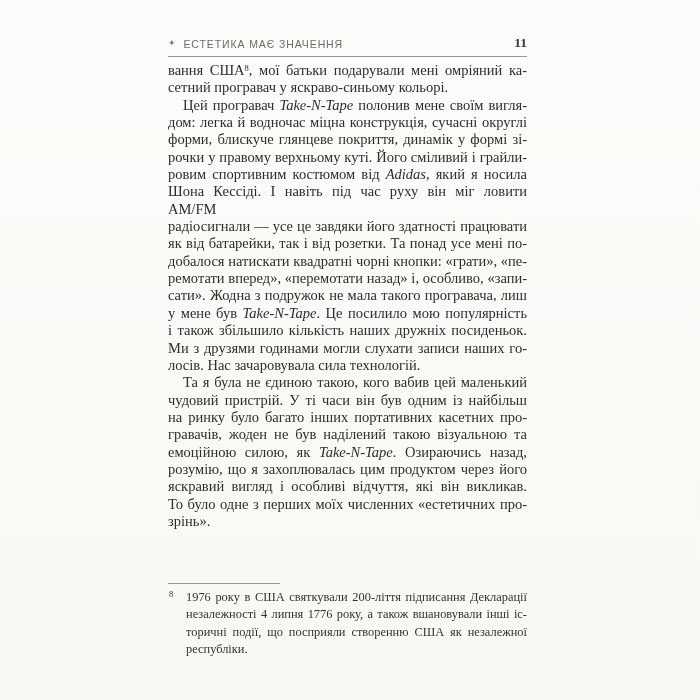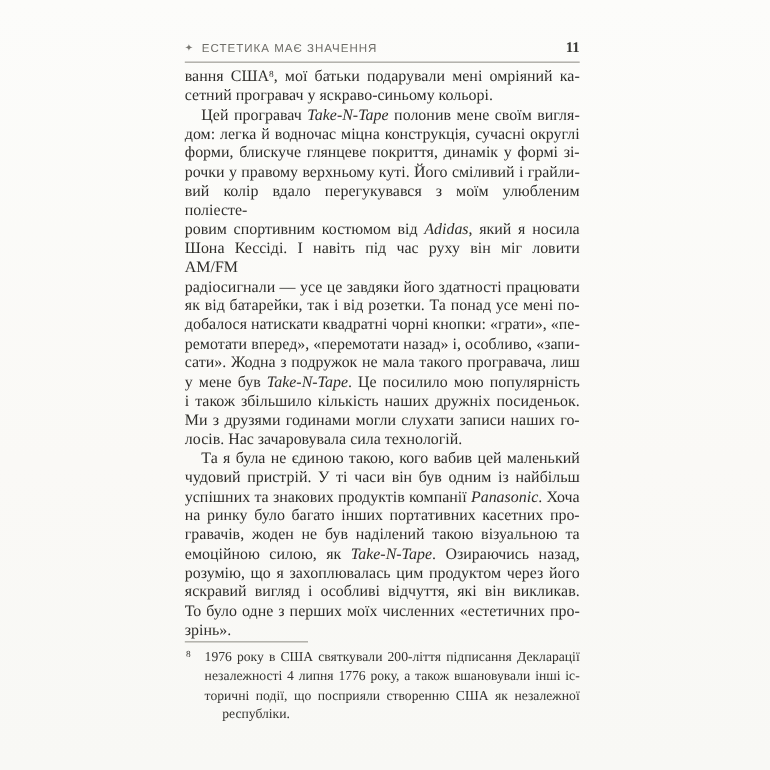--- a/index.html
+++ b/index.html
@@ -53,21 +53,21 @@
     font-size:12.4px;line-height:17.4px;color:#34332f;
   }
   .fn-sep{width:112px;border-top:1px solid #98968f;margin-bottom:5px;}
   .fn-body{position:relative;padding-left:18px;}
   .fn-marker{
     position:absolute;left:1px;top:-3px;font-size:8.5px;color:#34332f;
   }
   .fn-line{
     text-align:justify;text-align-last:justify;
   }
-  .fn-line.para-end{text-align-last:left;margin-left:16px;}
+  .fn-line.para-end{text-align-last:left;}
 </style>
 </head>
 <body>
 
 <div class="page">
 
   <div class="header">
     <div class="header-left">
       <span class="ornament">✦</span>
       <span>ЕСТЕТИКА МАЄ ЗНАЧЕННЯ</span>
@@ -75,35 +75,33 @@
     <div class="pagenum">11</div>
   </div>
 
   <div class="body-text">
       <div class="line">вання США<sup>8</sup>, мої батьки подарували мені омріяний ка-</div>
       <div class="line para-end">сетний програвач у яскраво-синьому кольорі.</div>
       <div class="line indent">Цей програвач <i>Take-N-Tape</i> полонив мене своїм вигля-</div>
       <div class="line">дом: легка й водночас міцна конструкція, сучасні округлі</div>
       <div class="line">форми, блискуче глянцеве покриття, динамік у формі зі-</div>
       <div class="line">рочки у правому верхньому куті. Його сміливий і грайли-</div>
-      <div class="line">вий колір вдало перегукувався з моїм улюбленим поліесте-</div>
       <div class="line">ровим спортивним костюмом від <i>Adidas</i>, який я носила</div>
       <div class="line">Шона Кессіді. І навіть під час руху він міг ловити AM/FM</div>
       <div class="line">радіосигнали — усе це завдяки його здатності працювати</div>
       <div class="line">як від батарейки, так і від розетки. Та понад усе мені по-</div>
       <div class="line">добалося натискати квадратні чорні кнопки: «грати», «пе-</div>
       <div class="line">ремотати вперед», «перемотати назад» і, особливо, «запи-</div>
       <div class="line">сати». Жодна з подружок не мала такого програвача, лиш</div>
       <div class="line">у мене був <i>Take-N-Tape</i>. Це посилило мою популярність</div>
       <div class="line">і також збільшило кількість наших дружніх посиденьок.</div>
       <div class="line">Ми з друзями годинами могли слухати записи наших го-</div>
       <div class="line para-end">лосів. Нас зачаровувала сила технологій.</div>
       <div class="line indent">Та я була не єдиною такою, кого вабив цей маленький</div>
       <div class="line">чудовий пристрій. У ті часи він був одним із найбільш</div>
-      <div class="line">успішних та знакових продуктів компанії <i>Panasonic</i>. Хоча</div>
       <div class="line">на ринку було багато інших портативних касетних про-</div>
       <div class="line">гравачів, жоден не був наділений такою візуальною та</div>
       <div class="line">емоційною силою, як <i>Take-N-Tape</i>. Озираючись назад,</div>
       <div class="line">розумію, що я захоплювалась цим продуктом через його</div>
       <div class="line">яскравий вигляд і особливі відчуття, які він викликав.</div>
       <div class="line">То було одне з перших моїх численних «естетичних про-</div>
       <div class="line para-end">зрінь».</div>
     </div>
 
   <div class="footnote">

